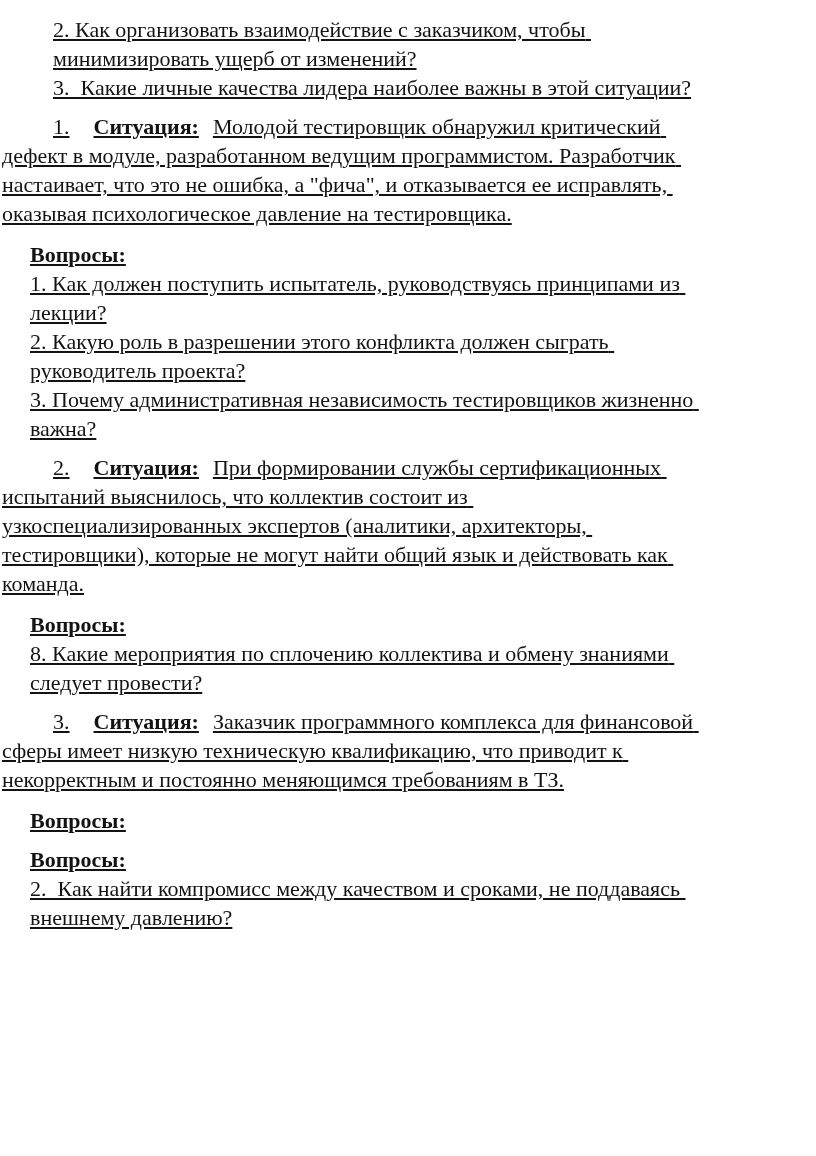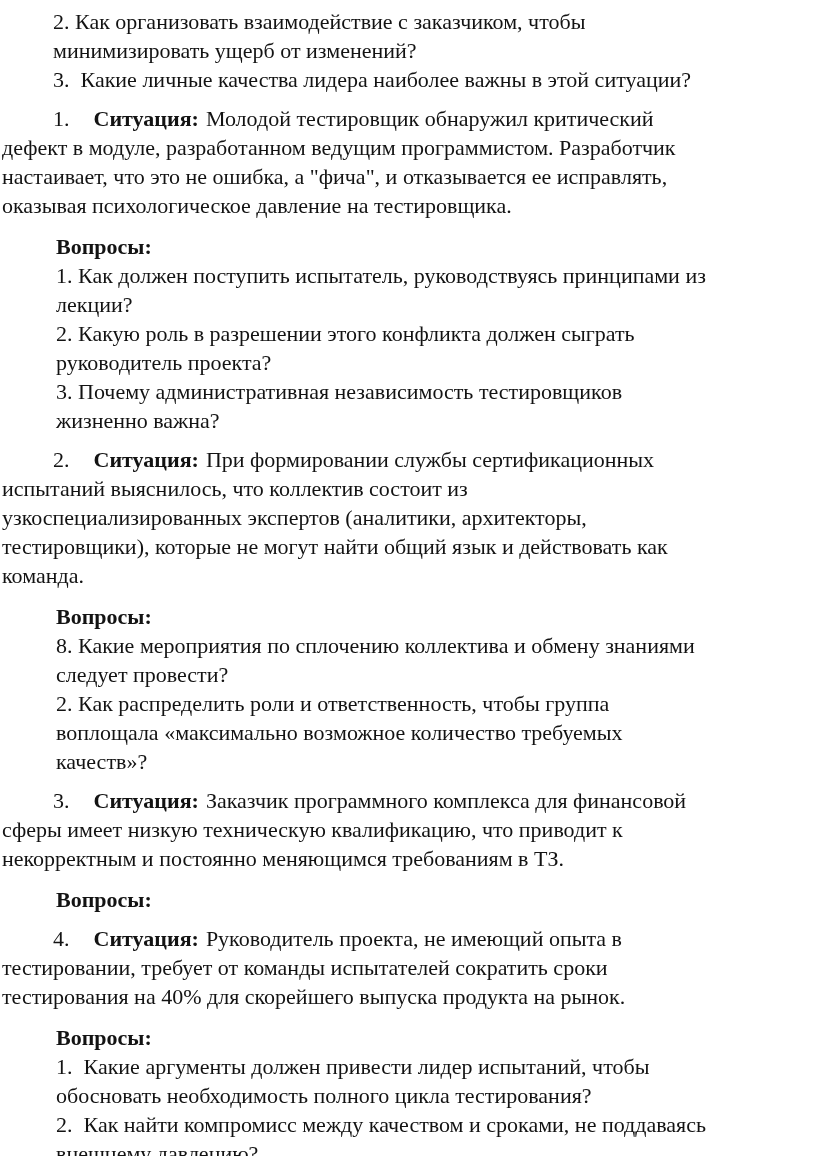--- a/index.html
+++ b/index.html
@@ -13,42 +13,43 @@
     overflow: hidden;
     font-family: "Liberation Serif", "DejaVu Serif", serif;
     font-size: 22px;
     line-height: 29px;
     color: #131313;
   }
   .page {
     box-sizing: border-box;
     width: 715px;
     height: 1156px;
-    padding: 7px 6px 0 2px;
+    padding: 15px 6px 0 2px;
+    text-decoration: underline;
   }
   p { margin: 0; white-space: pre-wrap; }
 
   
   .intro { margin-bottom: 10px; }
   .intro p {
     margin-left: 51px;
     max-width: 694px;
   }
 
   
   .situation {
     text-indent: 51px;
     margin-bottom: 12px;
   }
   .situation .num { margin-right: 24px; }
-  .situation .label { font-weight: bold; margin-right: 7px; text-align: right; }
+  .situation .label { font-weight: bold; margin-right: 14px; text-align: right; }
 
   
   .questions { margin-bottom: 10px; }
-  .questions p { margin-left: 54px; }
+  .questions p { margin-left: 28px; }
   .q-label { font-weight: bold; }
 </style>
 </head>
 <body>
 
 <div class="page">
 
   <div class="intro">
     <p>2. Как организовать взаимодействие с заказчиком, чтобы минимизировать ущерб от изменений?</p>
     <p>3.  Какие личные качества лидера наиболее важны в этой ситуации?</p>
@@ -62,33 +63,30 @@
       <p>2. Какую роль в разрешении этого конфликта должен сыграть руководитель проекта?</p>
       <p>3. Почему административная независимость тестировщиков жизненно важна?</p>
     </div>
   </div>
 
   <div class="section">
     <p class="situation"><span class="num">2.</span><span class="label">Ситуация:</span><span>При формировании службы сертификационных испытаний выяснилось, что коллектив состоит из узкоспециализированных экспертов (аналитики, архитекторы, тестировщики), которые не могут найти общий язык и действовать как команда.</span></p>
     <div class="questions">
       <p class="q-label">Вопросы:</p>
       <p>8. Какие мероприятия по сплочению коллектива и обмену знаниями следует провести?</p>
-      <p>2. Как распределить роли и ответственность, чтобы группа воплощала «максимально возможное количество требуемых качеств»?</p>
     </div>
   </div>
 
   <div class="section">
     <p class="situation"><span class="num">3.</span><span class="label">Ситуация:</span><span>Заказчик программного комплекса для финансовой сферы имеет низкую техническую квалификацию, что приводит к некорректным и постоянно меняющимся требованиям в ТЗ.</span></p>
     <div class="questions">
       <p class="q-label">Вопросы:</p>
     </div>
   </div>
 
   <div class="section">
-    <p class="situation"><span class="num">4.</span><span class="label">Ситуация:</span><span>Руководитель проекта, не имеющий опыта в тестировании, требует от команды испытателей сократить сроки тестирования на 40% для скорейшего выпуска продукта на рынок.</span></p>
     <div class="questions">
       <p class="q-label">Вопросы:</p>
-      <p>1.  Какие аргументы должен привести лидер испытаний, чтобы обосновать необходимость полного цикла тестирования?</p>
       <p>2.  Как найти компромисс между качеством и сроками, не поддаваясь внешнему давлению?</p>
     </div>
   </div>
 
 </div>
 
 </body></html>

